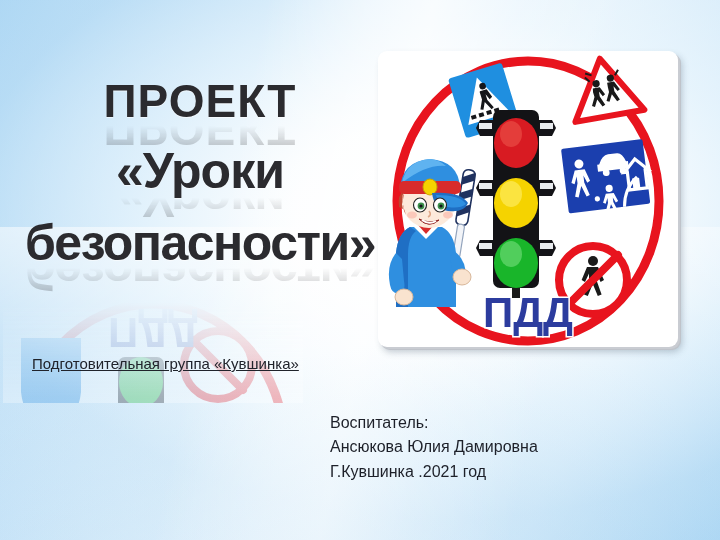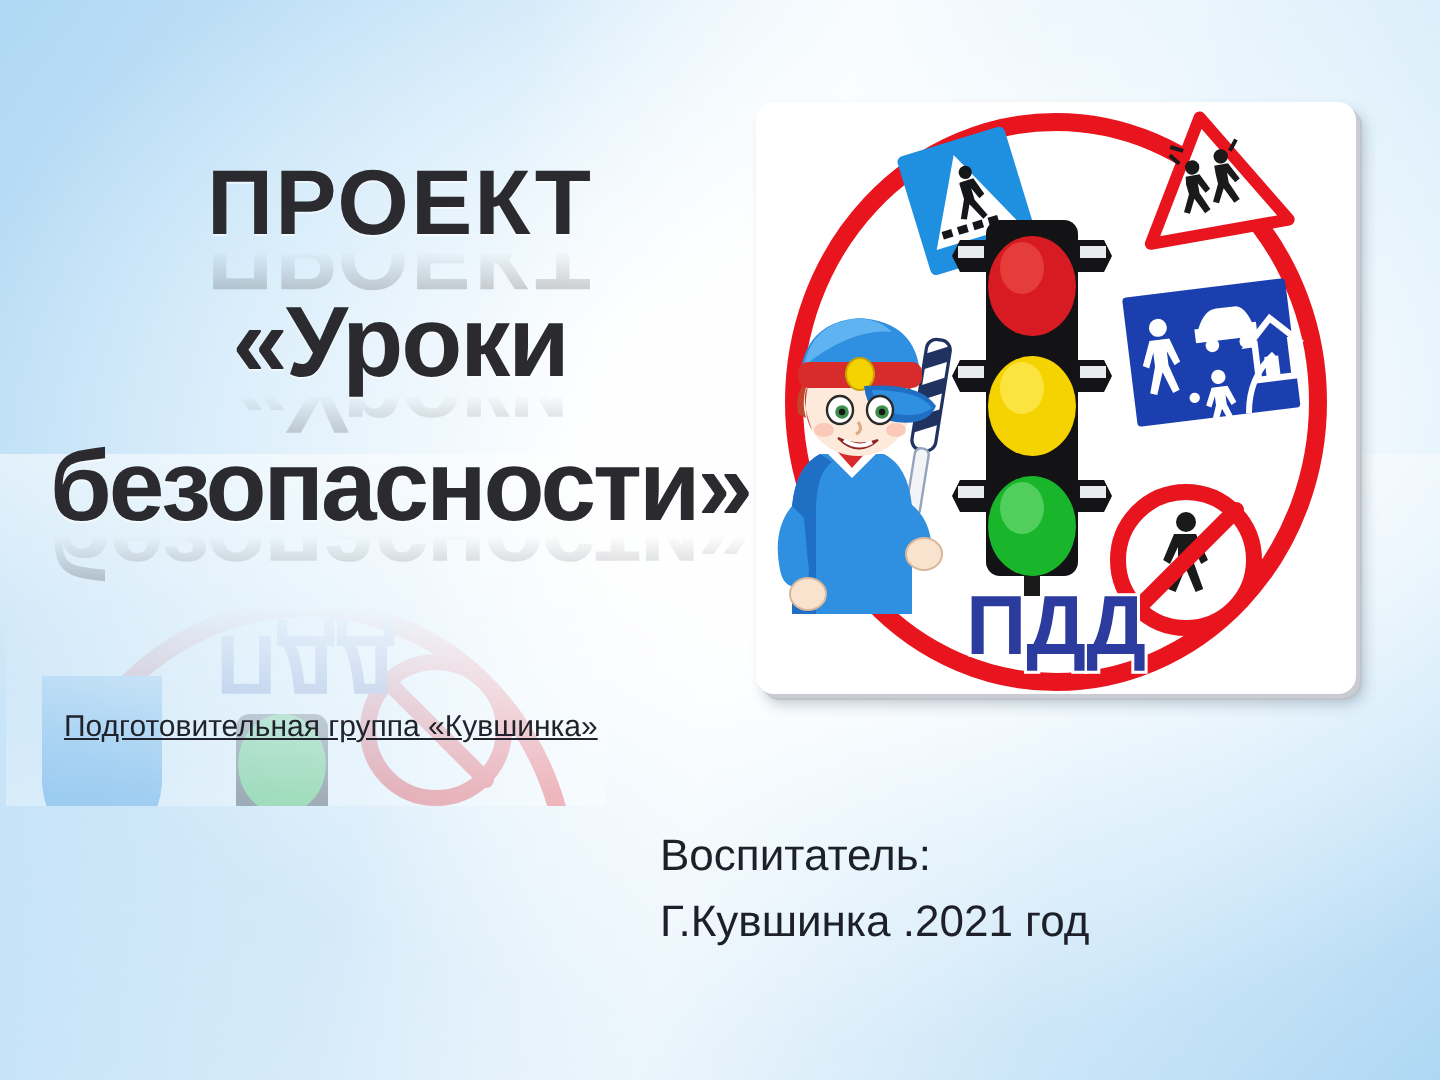--- a/index.html
+++ b/index.html
@@ -136,21 +136,21 @@
     font-size: 15px;
     color: #20232b;
     white-space: nowrap;
     z-index: 7;
     text-decoration: underline;
   }
   #credits {
     position: absolute;
     left: 330px;
     top: 411px;
-    font-size: 22px;
+    font-size: 16px;
     color: #1d2029;
     line-height: 1.52;
     z-index: 7;
   }
   #credits div { white-space: nowrap; }
 </style>
 </head>
 <body>
 
 <div id="slide">
@@ -354,16 +354,17 @@
         </g>
         <text x="150" y="276" text-anchor="middle" font-family="Liberation Sans, sans-serif" font-size="42" font-weight="bold" fill="#2c3c9e">ПДД</text>
       </svg>
     </div>
   </div>
 
   <div id="subtitle">Подготовительная группа «Кувшинка»</div>
 
   <div id="credits">
     <div>Воспитатель:</div>
+    <div>Ансюкова Юлия Дамировна</div>
     <div>Г.Кувшинка .2021 год</div>
   </div>
 
 </div>
 
 </body></html>

